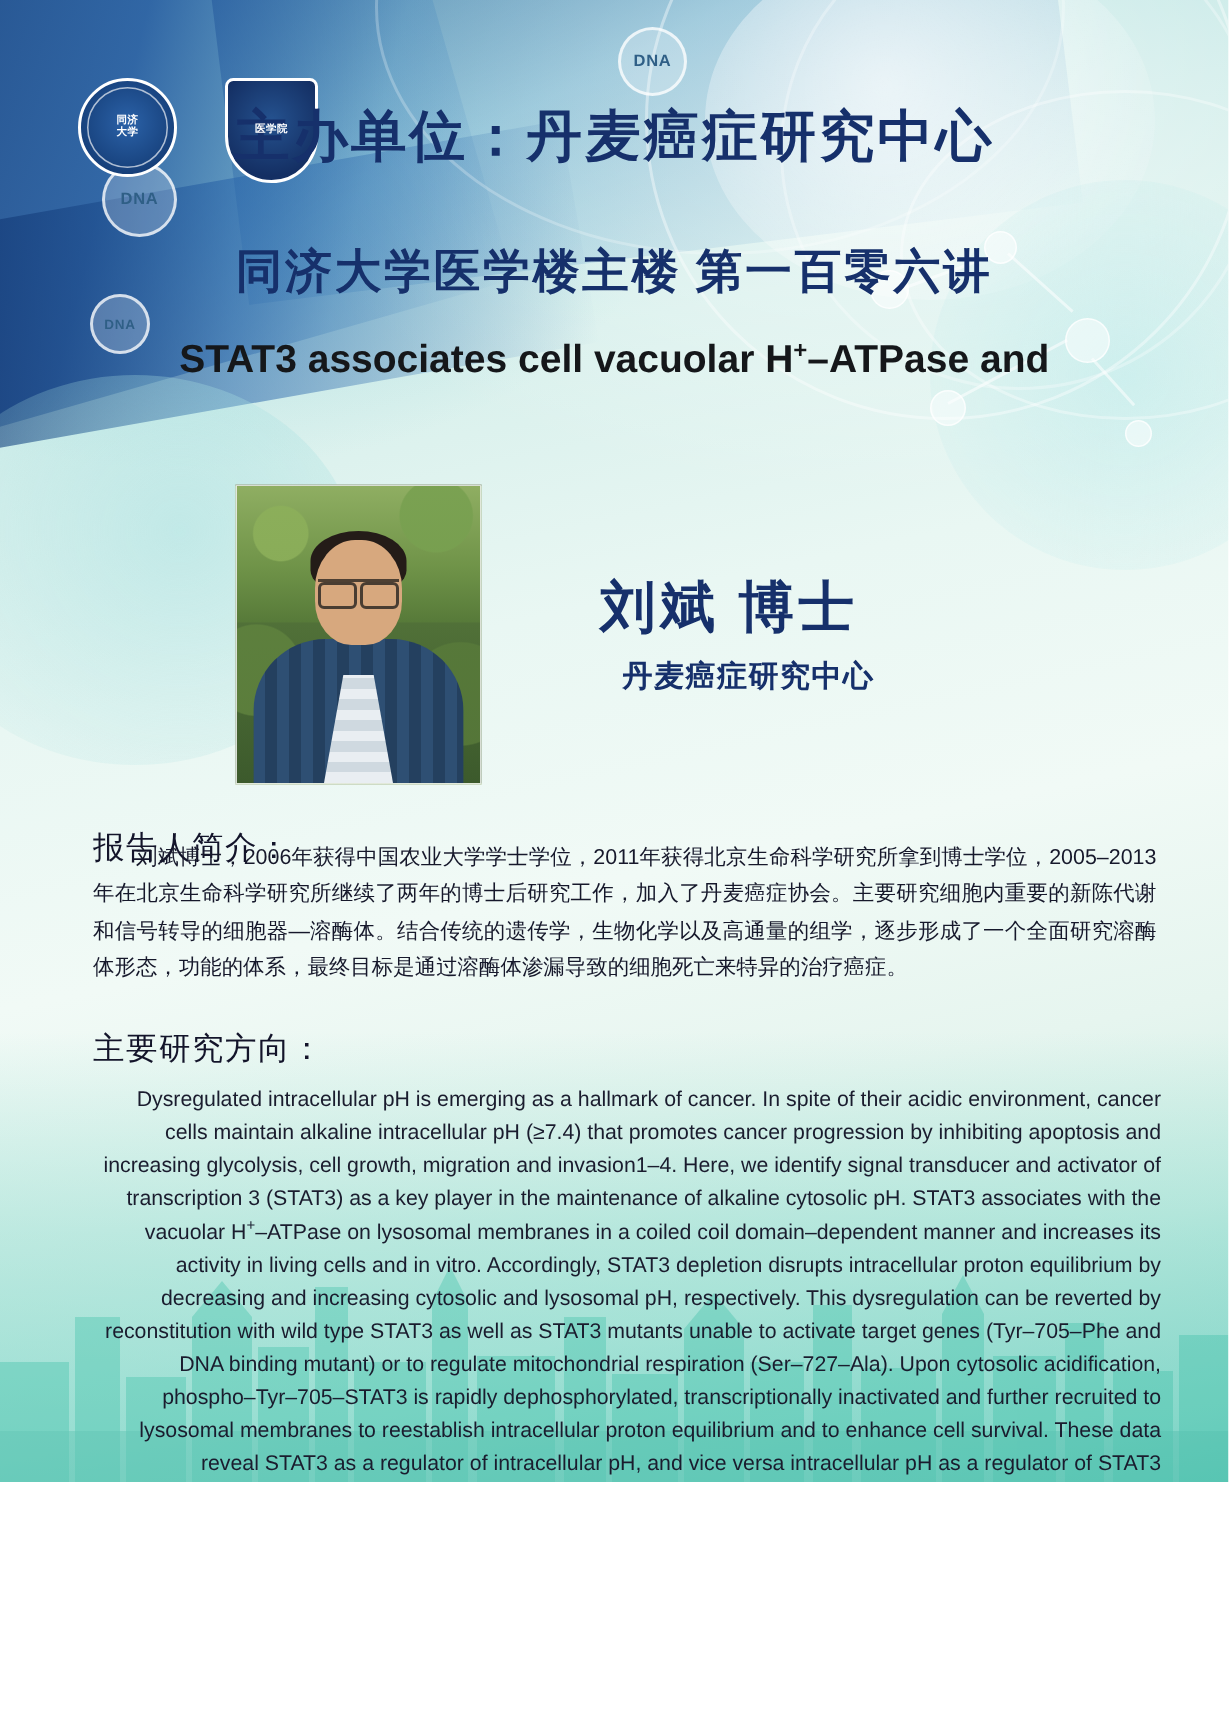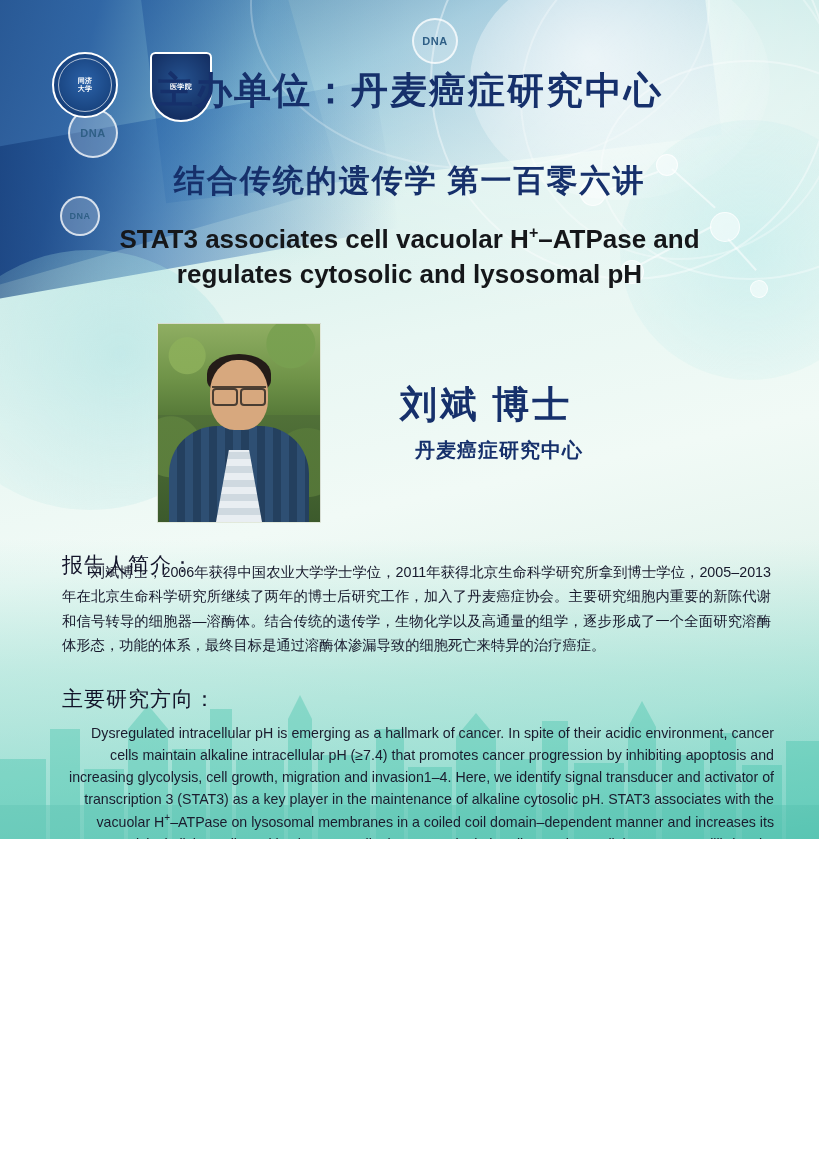--- a/index.html
+++ b/index.html
@@ -7,21 +7,21 @@
     margin: 0; padding: 0;
     background: #ffffff;
   }
   body {
     width: 819px; height: 1157px;
     font-family: "Liberation Sans", sans-serif;
     overflow: hidden;
   }
   .poster {
     position: relative;
-    width: 819px; height: 839px;
+    width: 819px; height: 988px;
     overflow: hidden;
     background:
       radial-gradient(ellipse 700px 420px at 72% 8%, rgba(255,255,255,0.55) 0%, rgba(255,255,255,0.0) 60%),
       radial-gradient(ellipse 500px 300px at 15% 12%, rgba(120,200,215,0.45) 0%, rgba(120,200,215,0.0) 65%),
       linear-gradient(168deg,
         #9fd9dc 0%,
         #bfe6e4 12%,
         #d8f0ec 26%,
         #e9f7f3 42%,
         #f1faf6 58%,
@@ -341,25 +341,24 @@
         <div class="ring"></div>
         <div class="inner-txt">同济<br>大学</div>
       </div>
       <div class="logo med">
         <div class="inner-txt">医学院</div>
       </div>
     </div>
 
     <div class="host-line">主办单位：丹麦癌症研究中心</div>
 
-    <div class="forum-line">结合传统的遗传学    第一百零六讲</div>
+    <div class="forum-line">同济大学医学楼主楼    第一百零六讲</div>
 
     <div class="title">
       <span>STAT3 associates cell vacuolar H</span><sup>+</sup><span>–ATPase and</span><br>
-      <span>regulates cytosolic and lysosomal pH</span>
     </div>
 
     <div class="photo">
       <div class="sky"></div>
       <div class="leaves"></div>
       <div class="body"></div>
       <div class="shirt"></div>
       <div class="hair"></div>
       <div class="head"></div>
       <div class="glasses"></div>

